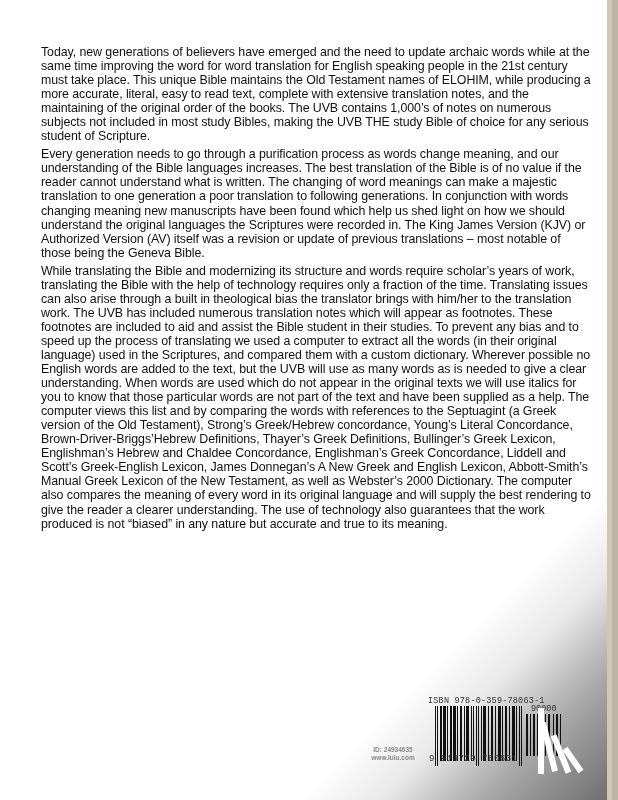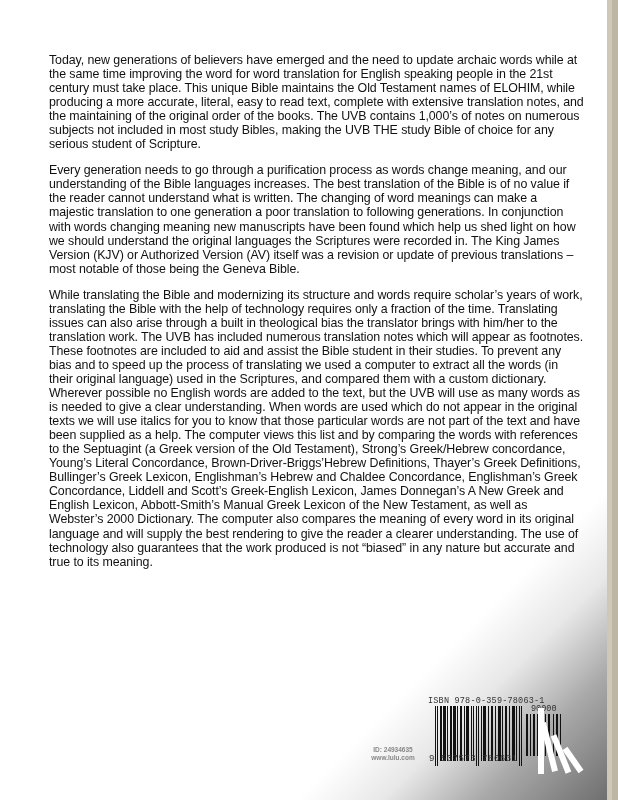--- a/index.html
+++ b/index.html
@@ -2,21 +2,21 @@
 <html><head>
 <meta charset="utf-8">
 <style>
   html, body { margin:0; padding:0; }
   body { width:618px; height:800px; overflow:hidden; background:#ffffff; position:relative; font-family:"Liberation Sans", sans-serif; }
   .page { position:absolute; left:0; top:0; width:607px; height:800px;
     background: linear-gradient(135deg, #ffffff 0%, #ffffff 78%, #e8e8e8 84%, #a9a9a9 91%, #6f6f6f 100%); }
   .spine { position:absolute; left:607px; top:0; width:11px; height:800px; background:#cfc8b8; }
   .spine-dark { position:absolute; left:612px; top:0; width:6px; height:800px; background:#bdb6a5; }
   .text { position:absolute; left:37px; top:41px; width:560px; font-size:12.4px; line-height:14.05px; color:#111; letter-spacing:-0.08px; }
-  .text p { margin:12px; }
+  .text p { margin:4px; }
   .barcode-wrap { position:absolute; left:428px; top:696px; width:170px; height:80px; }
   .isbn { position:absolute; left:0; top:0; font-family:"Liberation Mono", monospace; font-size:8.5px; color:#333; letter-spacing:0.2px; white-space:nowrap; }
   .price { position:absolute; left:103px; top:8px; font-family:"Liberation Mono", monospace; font-size:8.5px; color:#333; }
   .bars { position:absolute; left:7px; top:10px; width:90px; height:60px; }
   .bars2 { position:absolute; left:98px; top:18px; width:40px; height:50px; }
   .bar { position:absolute; top:0; background:#111; }
   .digits { position:absolute; left:1px; top:58px; font-family:"Liberation Mono", monospace; font-size:9px; color:#333; letter-spacing:0.5px; white-space:nowrap; }
   .lulu { position:absolute; left:352px; top:746px; width:82px; text-align:center; font-size:6.5px; font-weight:bold; color:#888; line-height:8px; }
   .slash { position:absolute; background:#fff; }
 </style>
@@ -76,18 +76,18 @@
     <div class="bar" style="left:4px;width:1px;height:42px"></div>
     <div class="bar" style="left:7px;width:2px;height:42px"></div>
     <div class="bar" style="left:11px;width:1px;height:42px"></div>
     <div class="bar" style="left:14px;width:2px;height:42px"></div>
     <div class="bar" style="left:19px;width:1px;height:42px"></div>
     <div class="bar" style="left:22px;width:2px;height:42px"></div>
     <div class="bar" style="left:27px;width:1px;height:42px"></div>
     <div class="bar" style="left:30px;width:2px;height:42px"></div>
     <div class="bar" style="left:34px;width:1px;height:42px"></div>
   </div>
-  <div class="digits">9 507573 780631</div>
+  <div class="digits">9 914729 780631</div>
   <div class="slash" style="left:110px;top:12px;width:6px;height:66px;"></div>
   <div class="slash" style="left:118px;top:26px;width:6px;height:50px;transform:rotate(-14deg);"></div>
   <div class="slash" style="left:130px;top:38px;width:6px;height:40px;transform:rotate(-22deg);"></div>
   <div class="slash" style="left:142px;top:50px;width:6px;height:28px;transform:rotate(-35deg);"></div>
 </div>
 
 </body></html>

